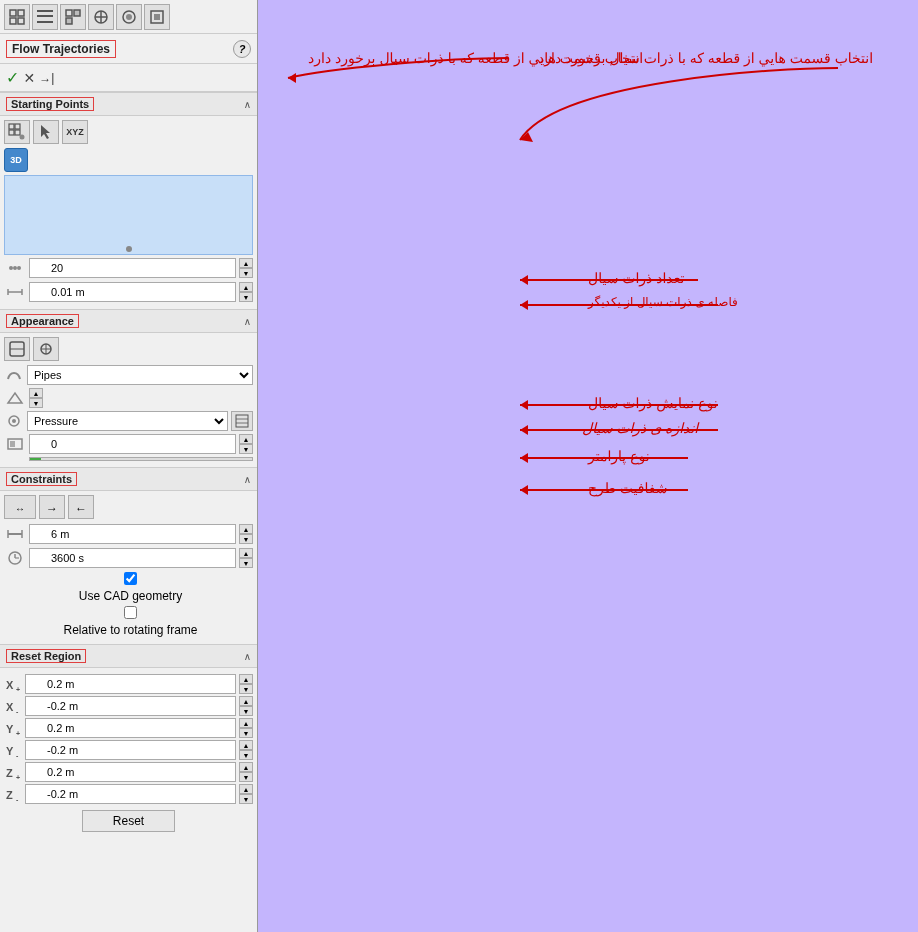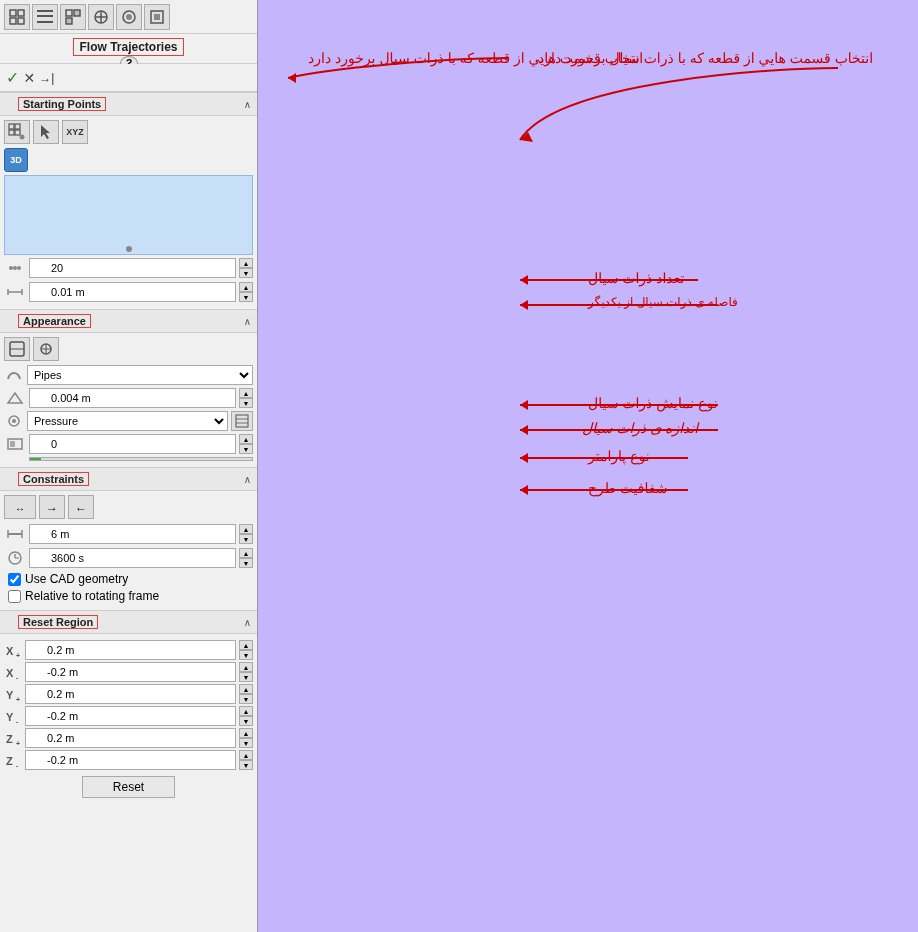--- a/index.html
+++ b/index.html
@@ -47,21 +47,20 @@
 
     
     .title-row {
       background: #f0f0f0;
       border-bottom: 1px solid #ccc;
       display: flex;
       align-items: center;
       justify-content: space-between;
       padding: 4px 6px;
       height: 30px;
-      flex-direction: column;
     }
     .section-title-box {
       border: 1.5px solid #e04040;
       padding: 1px 5px;
       font-size: 12px;
       font-weight: bold;
       color: #222;
     }
     .help-icon {
       width: 18px; height: 18px;
@@ -91,21 +90,21 @@
     
     .section-header {
       display: flex; align-items: center; justify-content: space-between;
       background: #e8e8e8;
       border-top: 1px solid #ccc;
       border-bottom: 1px solid #ccc;
       padding: 2px 6px;
       height: 24px;
     }
     .section-header-left {
-      display: flex; align-items: flex-start; gap: 4px; margin-left: 12px;
+      display: flex; align-items: flex-start; gap: 4px;
     }
     .section-label-box {
       border: 1.5px solid #e04040;
       padding: 0px 4px;
       font-size: 11px;
       font-weight: bold;
       color: #222;
     }
     .chevron { font-size: 10px; color: #555; }
 
@@ -234,20 +233,21 @@
     
     .constraints-toolbar {
       display: flex; gap: 3px; margin-bottom: 4px;
     }
 
     
     .checkbox-row {
       display: flex; align-items: center; gap: 4px;
       margin: 3px 0;
       padding-left: 4px;
+      flex-direction: column;
     }
     .cb { width: 13px; height: 13px; cursor: pointer; }
 
     
     .crop-row {
       display: flex; align-items: center; gap: 3px;
       margin: 2px 0;
     }
     .crop-label {
       width: 18px; height: 18px;
@@ -438,21 +438,20 @@
         <option>Pipes</option>
       </select>
     </div>
 
     <div class="input-row">
       <div class="input-icon">
         <svg width="18" height="18" viewBox="0 0 18 18">
             <path d="M2 14 L9 4 L16 14 Z" fill="none" stroke="#888" stroke-width="1.5"></path>
           </svg>
       </div>
-      <input class="input-field" type="text" value="0.004 m" style="">
       <div class="spinner">
         <button class="spinner-btn">▲</button>
         <button class="spinner-btn">▼</button>
       </div>
     </div>
 
     <div class="dropdown-row">
       <div class="dropdown-icon">
         <svg width="16" height="16" viewBox="0 0 16 16">
             <circle cx="8" cy="8" r="5" fill="none" stroke="#888" stroke-width="1.5"></circle>

